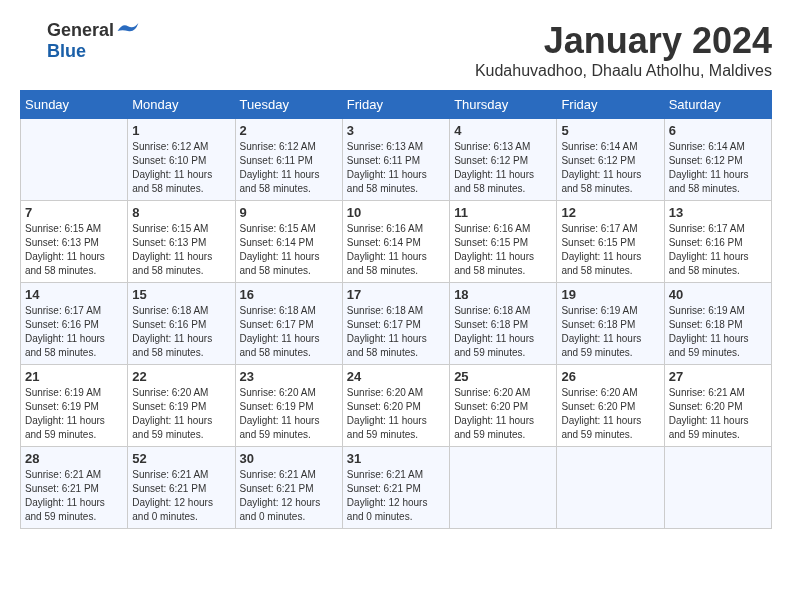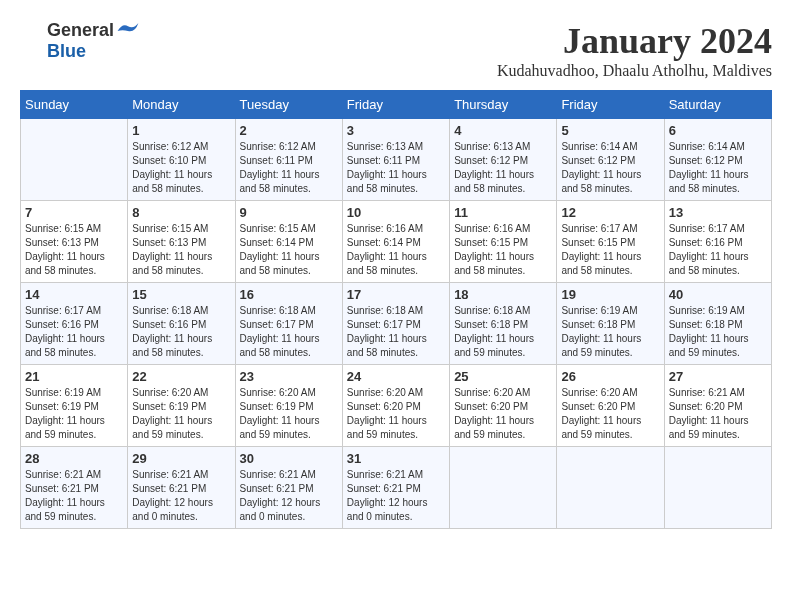--- a/index.html
+++ b/index.html
@@ -36,21 +36,20 @@
       font-weight: bold;
       color: #1a5fa8;
     }
     .logo-bird {
       width: 24px;
       height: 20px;
       margin-left: 2px;
     }
     .title-area {
       text-align: right;
-      font-family: Liberation Serif, serif;
     }
     .month-title {
       font-size: 36px;
       font-weight: bold;
       color: #333;
     }
     .location-title {
       font-size: 16px;
       color: #333;
       margin-left: 45px;
@@ -333,21 +332,21 @@
       </tr>
       <tr>
         <td>
           <span class="day-number">28</span>
           <div class="day-info">Sunrise: 6:21 AM
 Sunset: 6:21 PM
 Daylight: 11 hours
 and 59 minutes.</div>
         </td>
         <td>
-          <span class="day-number">29</span>
+          <span class="day-number">52</span>
           <div class="day-info">Sunrise: 6:21 AM
 Sunset: 6:21 PM
 Daylight: 12 hours
 and 0 minutes.</div>
         </td>
         <td>
           <span class="day-number">30</span>
           <div class="day-info">Sunrise: 6:21 AM
 Sunset: 6:21 PM
 Daylight: 12 hours

